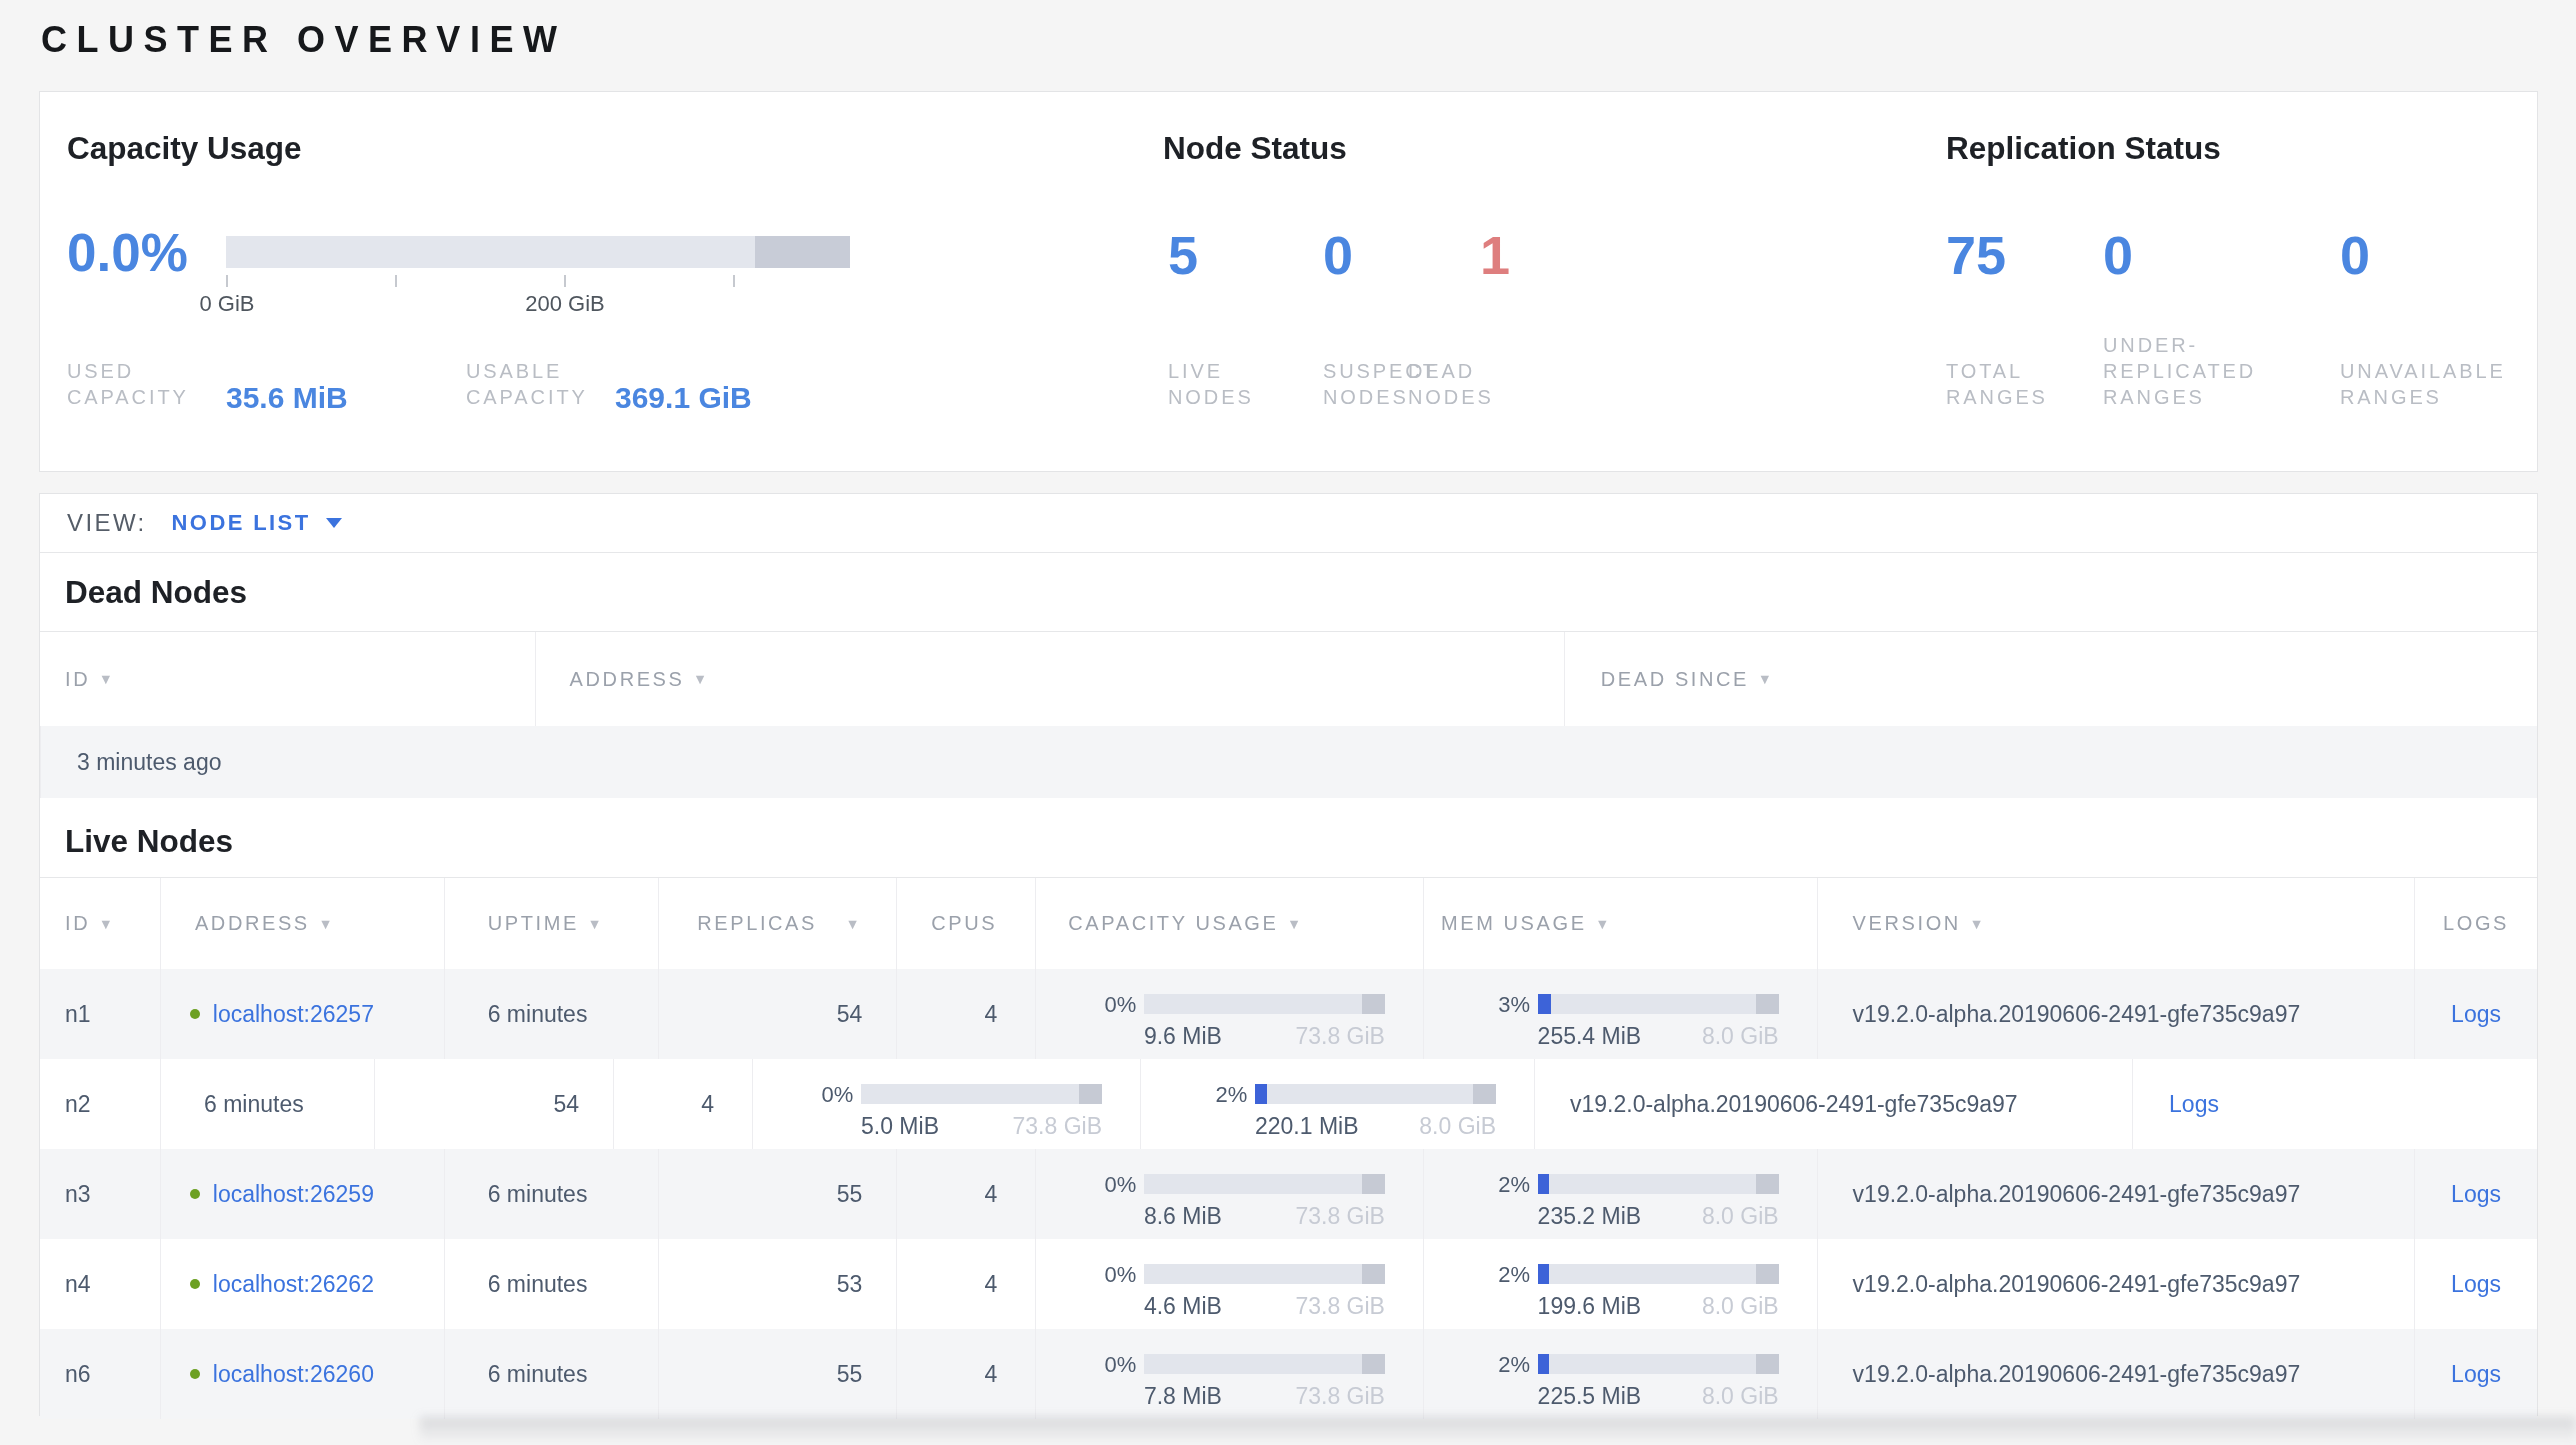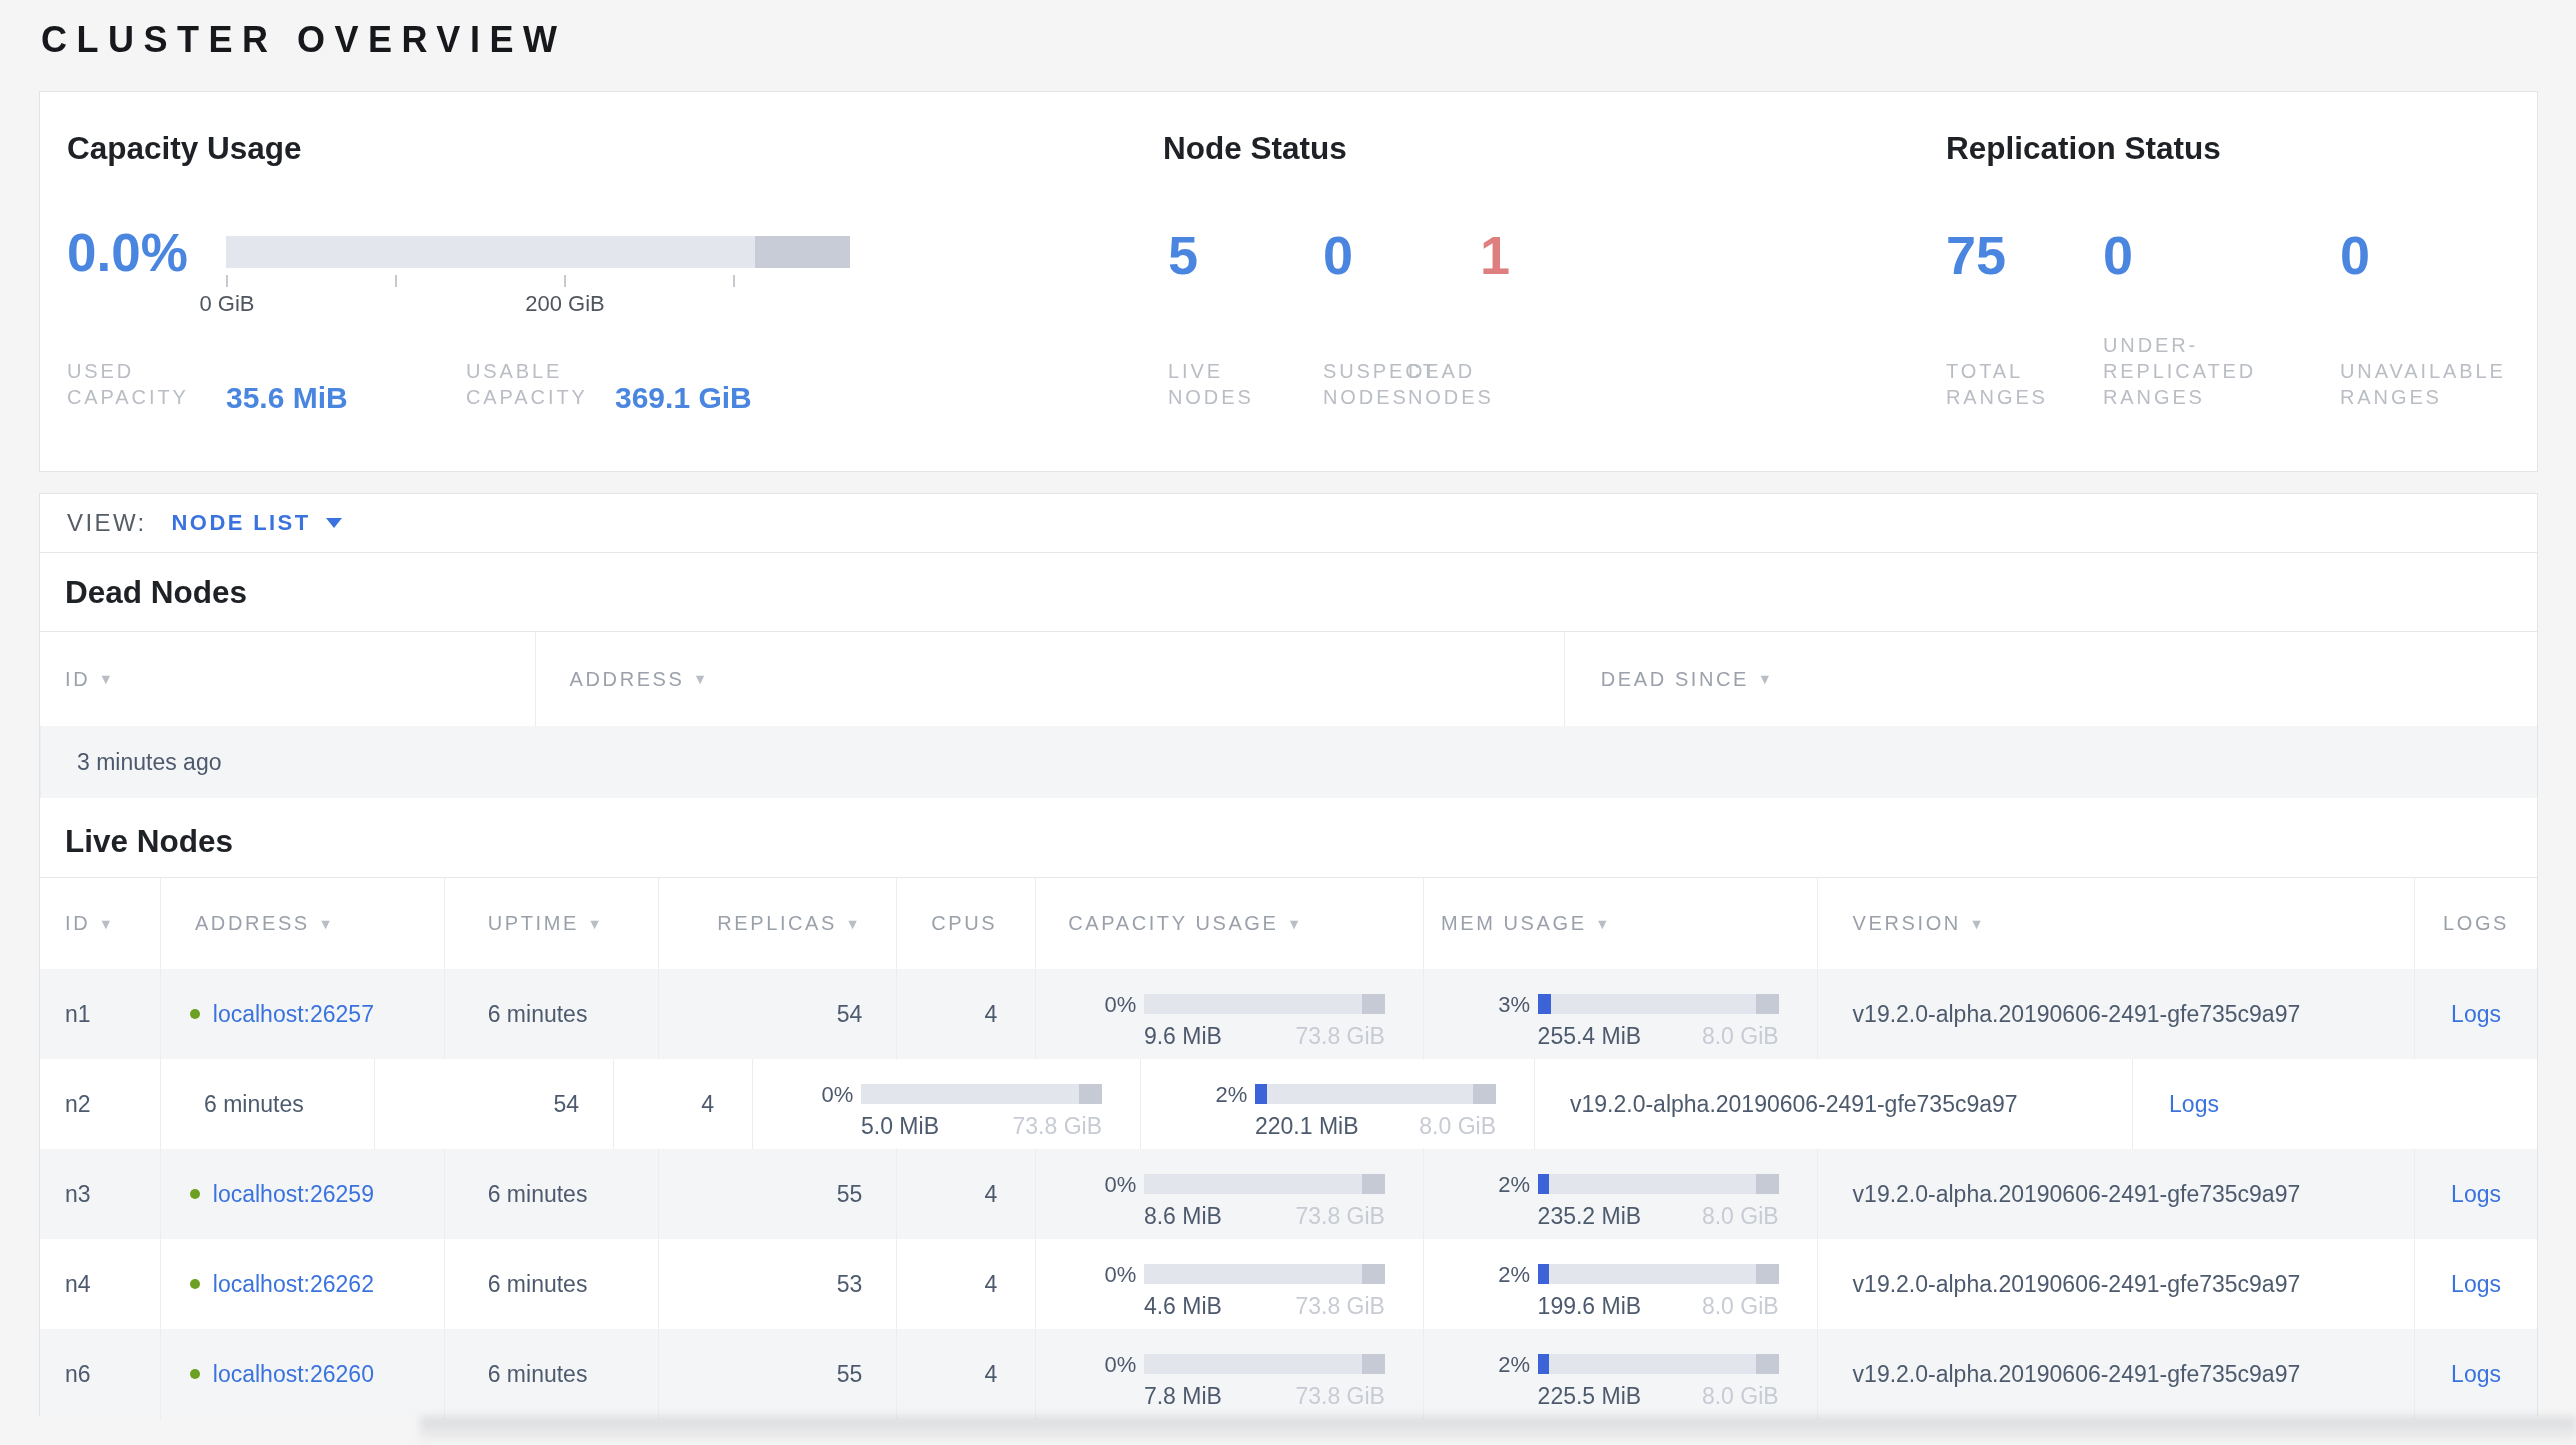--- a/index.html
+++ b/index.html
@@ -64,21 +64,21 @@
       display:flex; align-items:center; height:100%; }
 
   
   .live-thead { height:92px; }
   .live-trow { height:90px; font-size:23px; color:#4d5a6d; }
   .lc { border-left:1px solid #ededf0; display:flex; align-items:center; }
   .lc:first-child { border-left:none; }
   .lc-id   { width:120px; padding-left:25px; }
   .lc-addr { width:284px; padding-left:29px; }
   .lc-up   { width:214px; padding-left:43px; }
-  .lc-rep  { width:239px; justify-content:flex-end; padding-right:34px; }
+  .lc-rep  { width:239px; justify-content:flex-end; padding-right:34px;gap:20px; }
   .lc-cpu  { width:139px; justify-content:flex-end; padding-right:38px; }
   .lc-cap  { width:388px; }
   .lc-mem  { width:394px; }
   .lc-ver  { width:598px; padding-left:35px; }
   .lc-log  { width:123px; justify-content:center; }
 
   .usage-cell { justify-content:flex-end; align-items:flex-start; padding:25px 38px 0 0; }
   .pct { font-size:22px; color:#4d5a6d; margin:-1.9px 7.6px 0 0; }
   .ubar { position:relative; width:241px; height:20px; background:#e2e5ec; }
   .ufill { position:absolute; left:0; top:0; bottom:0; background:#3d63d8; }

